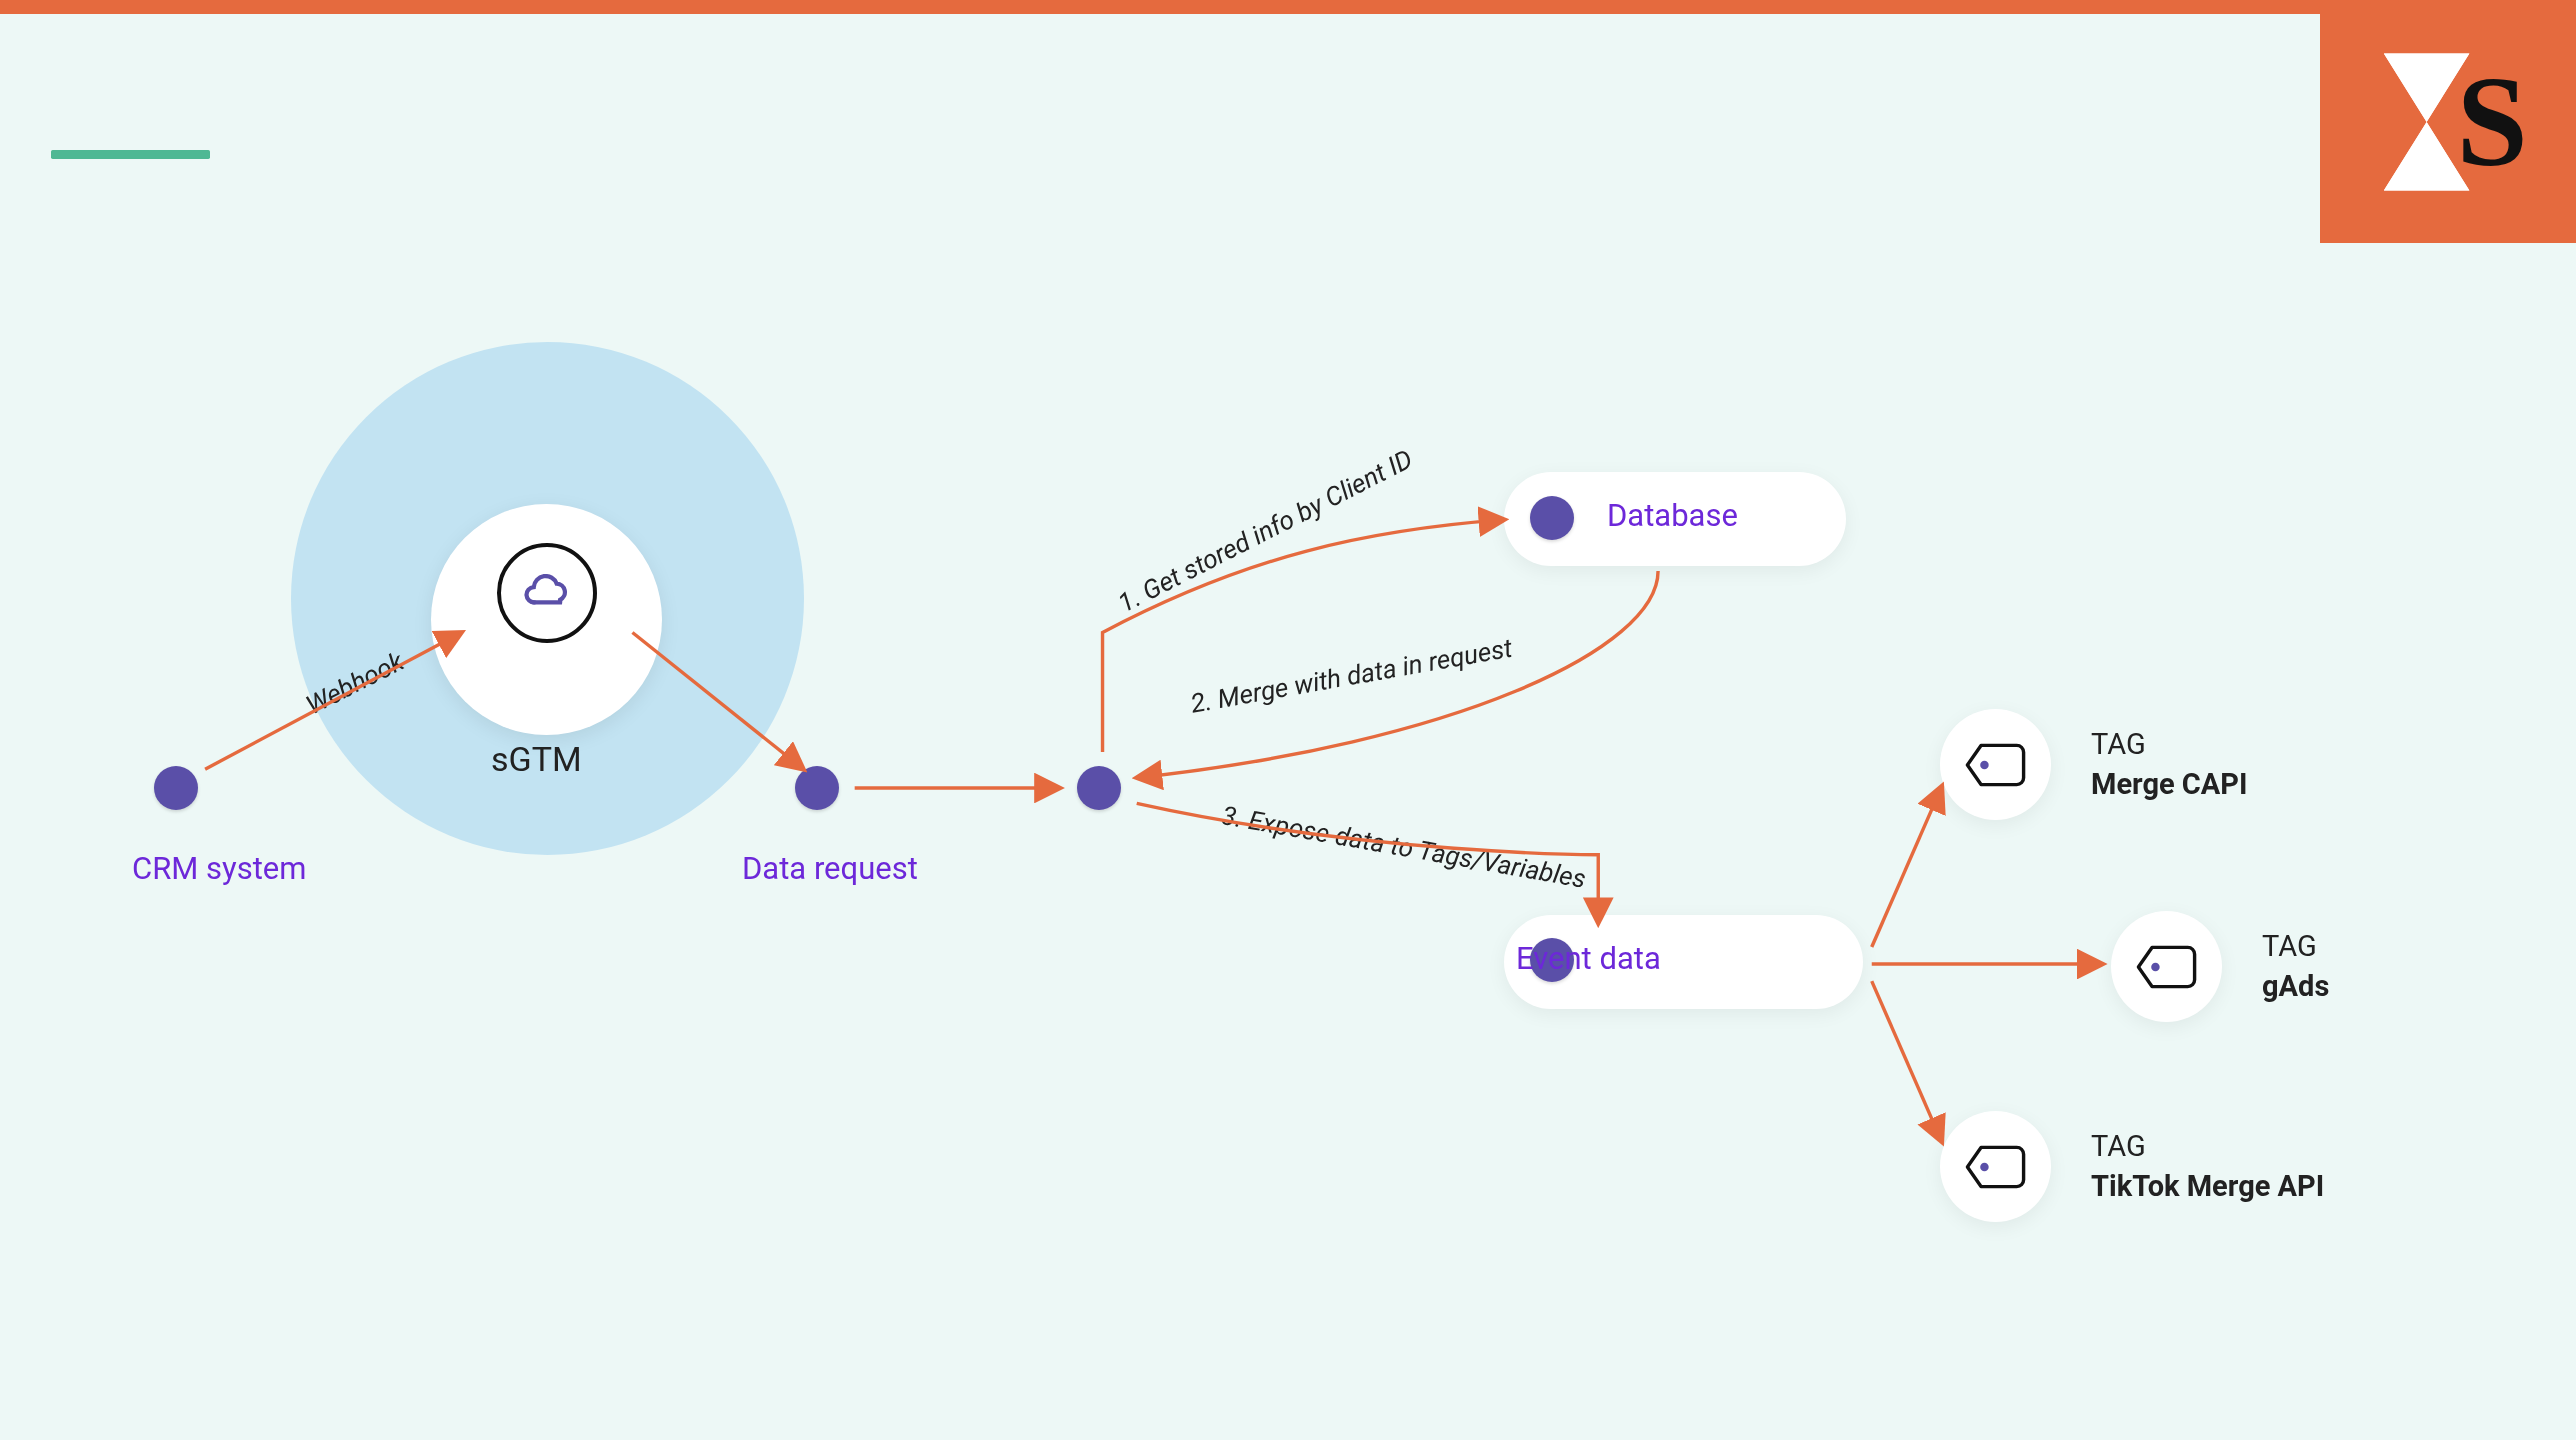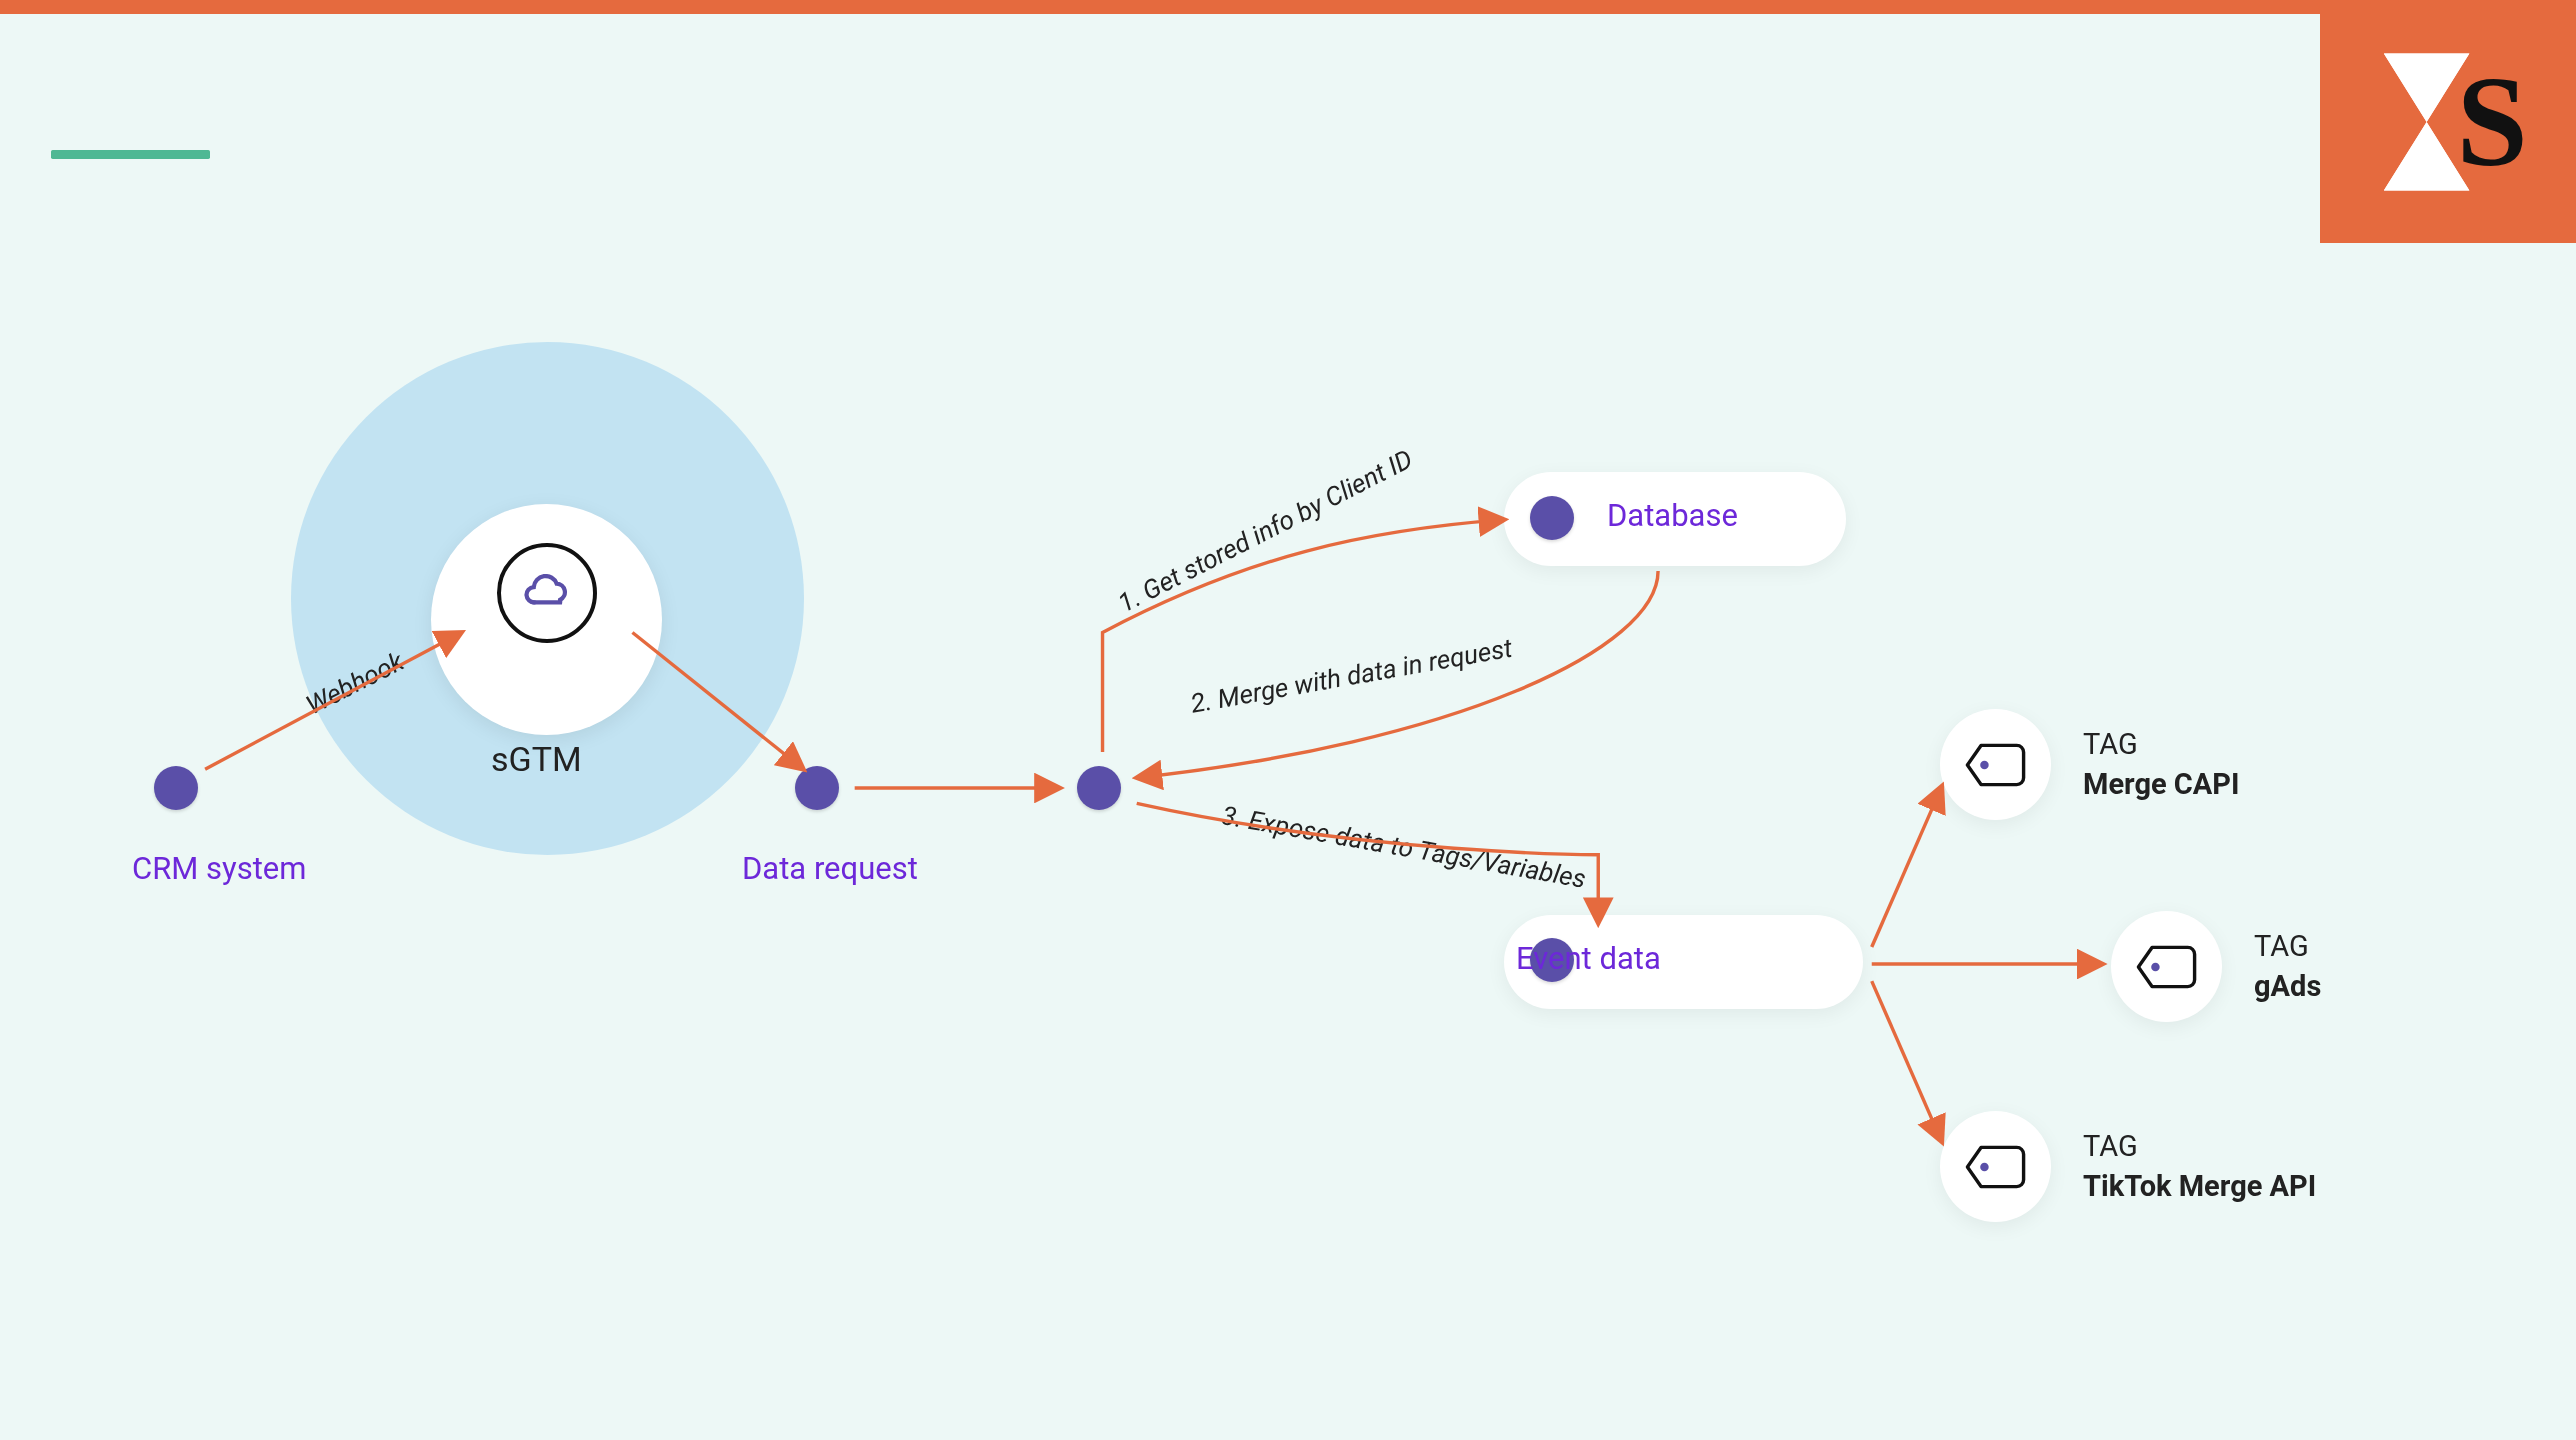--- a/index.html
+++ b/index.html
@@ -84,21 +84,21 @@
     border:4.3px solid #111;
     display:flex;align-items:center;justify-content:center;
   }
   .sgtm-label{
     position:absolute;left:491px;top:711px;
     font-size:34px;color:#222;margin-top:28px;
   }
   
   .tag-wrap{
     position:absolute;
-    display:flex;align-items:center;gap:32px;
+    display:flex;align-items:center;gap:40px;
   }
   .tag-circle{
     width:111px;height:111px;border-radius:50%;
     background:#fff;box-shadow:0 5.1px 20.5px rgba(0,0,0,.06);
     display:flex;align-items:center;justify-content:center;
   }
   .tag-text{font-size:29px;color:#222;line-height:1.35;}
   .tag-text .tt-top{display:block;}
   .tag-text .tt-bot{display:block;font-weight:700;}
   

